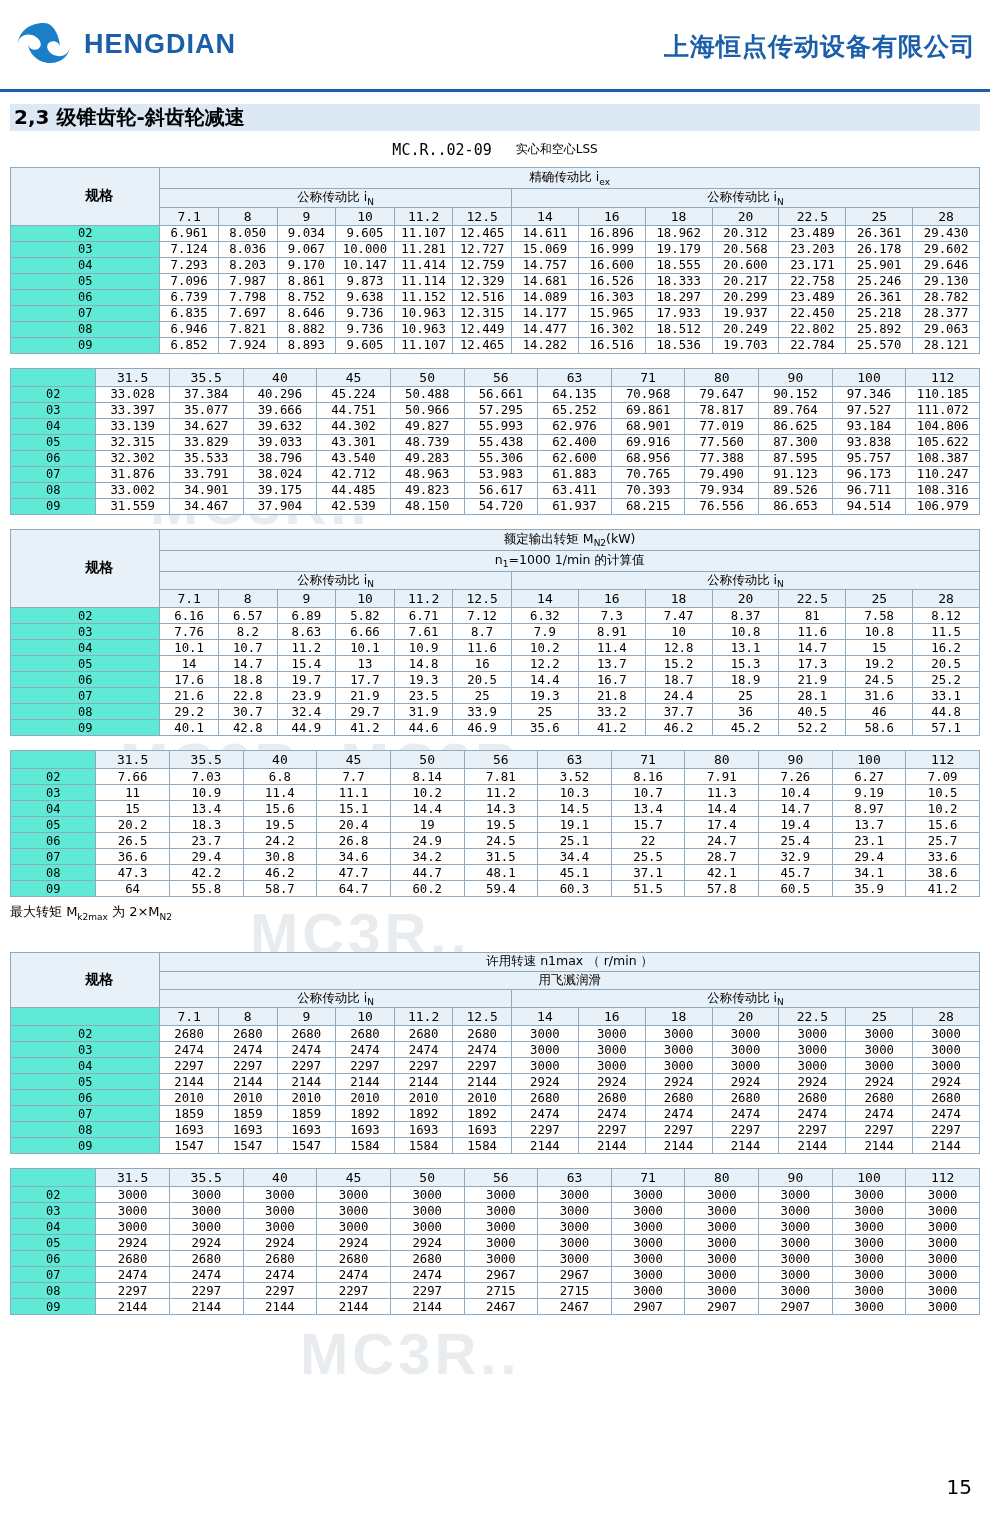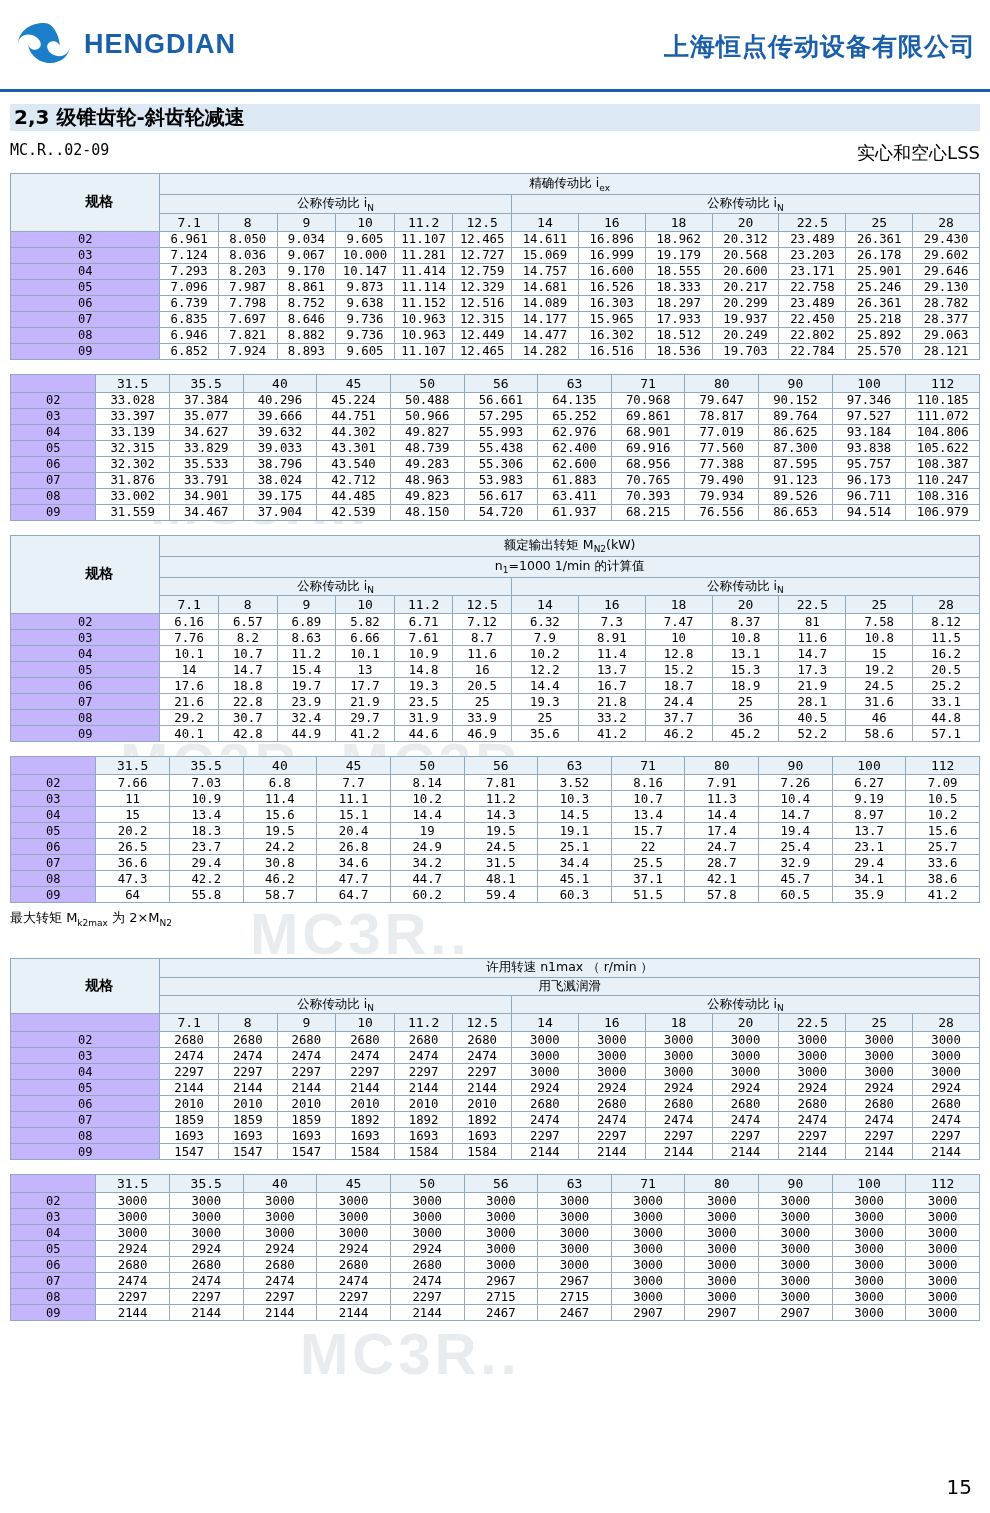--- a/index.html
+++ b/index.html
@@ -40,26 +40,26 @@
     background: #dce9f5;
     height: 27px;
     display:flex; align-items:center;
     padding-left: 4px;
     font-size: 20px;
     font-weight: bold;
     font-family: "DejaVu Sans", sans-serif;
   }
   .code-row {
     margin: 10px 10px 8px 10px;
-    display:flex; justify-content: space-between;
+    display:flex; justify-content: center;
     font-size: 15px;
     font-family: "DejaVu Sans Mono", monospace;
     gap: 24px;
   }
-  .code-row .right { font-family: "DejaVu Sans", sans-serif; font-size: 18px;}
+  .code-row .right { font-family: "DejaVu Sans", sans-serif; font-size: 12px;}
   
   .wm {
     position:absolute;
     font-family: "Liberation Sans", sans-serif;
     font-weight: bold;
     color: rgba(120,140,160,0.17);
     white-space: nowrap;
     pointer-events:none;
     letter-spacing: 4px;
   }
@@ -87,21 +87,21 @@
     background: #fff;
     font-weight: normal;
   }
   .hdr { background:#e8f1f8; font-family:"DejaVu Sans", sans-serif; font-size: 12.5px; }
   .hdr-tall { height: 21px; }
   .spec-cell {
     background:#e8f1f8; font-family:"DejaVu Sans", sans-serif;
     font-size: 14px; font-weight: bold; width: 52px; padding-left: 28px;
   }
   .num-hdr { background:#e8f1f8; font-size:13px; font-family:"DejaVu Sans Mono", monospace; height:18px;}
-  td.code { background:#c4b5fd; font-family:"DejaVu Sans Mono", monospace; font-size:12px; width:52px; }
+  td.code { background:#5eead4; font-family:"DejaVu Sans Mono", monospace; font-size:12px; width:52px; }
   .data { font-size: 12.3px; height: 16px; }
   .note {
     margin: 6px 10px 0 10px; font-size: 13px;
     font-family:"DejaVu Sans", sans-serif;
   }
   .sub { font-size: 9px; vertical-align: sub; margin-top: 36px; }
   .blk { margin-top: 14px; }
   .page-num {
     position:absolute; right: 18px; bottom: 14px;
     font-size: 20px; font-family:"DejaVu Sans", sans-serif;

